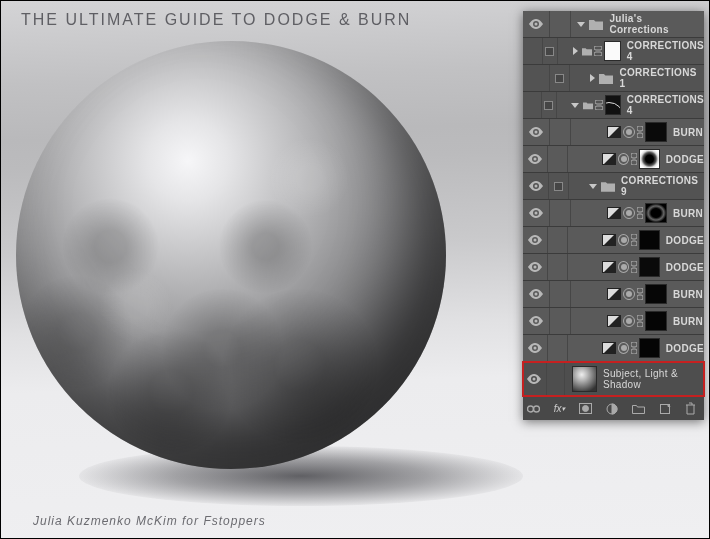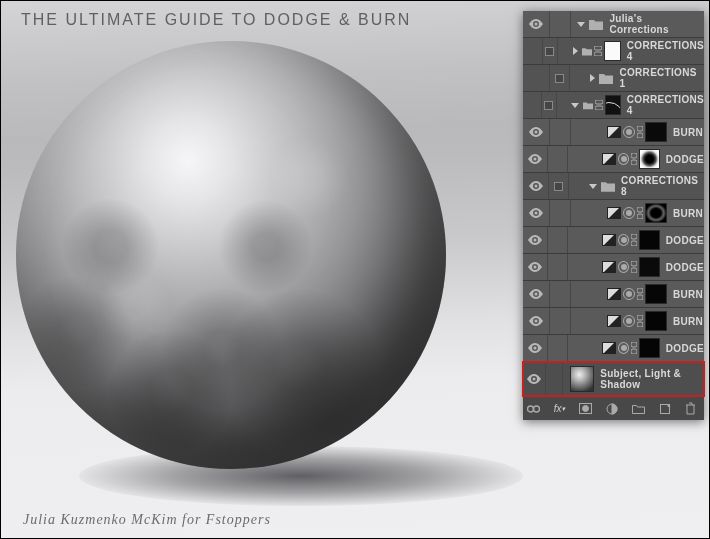--- a/index.html
+++ b/index.html
@@ -1,19 +1,19 @@
 <!DOCTYPE html>
 <html><head>
 <meta charset="utf-8">
 <style>
 *{box-sizing:border-box;margin:0;padding:0}
 body{font-family:"Helvetica Neue",Arial,sans-serif;overflow:hidden}
 .canvas{width:710px;height:539px;position:relative;background:linear-gradient(178deg,#d4d4d6 0%,#c1c1c3 15%,#b9b9bb 25%,#bbbbbd 30%,#c9c9cb 45%,#e1e1e3 60%,#ececee 70%,#efeff1 100%);border:1px solid #000}
 .title{position:absolute;top:10px;left:20px;font-size:16px;letter-spacing:2px;color:#5f5f64;font-weight:300;font-family:"Century Gothic","Avant Garde",sans-serif}
-.credit{position:absolute;bottom:10px;left:22px;font-size:14px;color:#6b6b70;font-style:italic;font-family:Liberation Serif, serif;letter-spacing:1px}
+.credit{position:absolute;bottom:10px;left:32px;font-size:12px;color:#6b6b70;font-style:italic;font-family:Liberation Sans, sans-serif;letter-spacing:1px}
 .sphere-wrap{position:absolute;top:40px;left:15px;width:440px;height:480px}
 .shadow{position:absolute;bottom:15px;left:100px;width:370px;height:60px;background:radial-gradient(ellipse at center,rgba(20,20,25,.65) 0%,rgba(20,20,25,.35) 40%,rgba(20,20,25,0) 75%);border-radius:50%;transform:scaleX(1.2)}
 .sphere{position:absolute;top:0;left:0;width:430px;height:428px;border-radius:50%;background:
  radial-gradient(circle at 40% 28%,#f6f6f8 0%,#e5e5e7 10%,#c9c9cb 22%,#a9a9ab 36%,#8a8a8c 50%,#6b6b6d 65%,#4c4c4e 80%,#343436 95%);
  box-shadow:inset -30px -50px 70px rgba(0,0,0,.5),inset 6px -6px 30px rgba(255,255,255,.15)}
 .sphere::after{content:"";position:absolute;inset:0;border-radius:50%;background:
  radial-gradient(circle at 28% 62%,rgba(255,255,255,.10) 3%,transparent 9%),
  radial-gradient(circle at 58% 48%,rgba(0,0,0,.20) 4%,transparent 14%),
  radial-gradient(circle at 48% 72%,rgba(0,0,0,.20) 5%,transparent 16%),
  radial-gradient(circle at 36% 82%,rgba(0,0,0,.20) 5%,transparent 14%),
@@ -188,21 +188,21 @@
           </svg>
         </span>
       <span class="extra">
           <span class="chk"></span>
         </span>
       <span class="indent i2"></span>
       <span class="arrow down"></span>
       <svg class="folder" width="15" height="11" viewBox="0 0 15 11">
           <path d="M0 1h5l1.5 1.5H15V11H0z"></path>
         </svg>
-      <span class="name">CORRECTIONS 8</span>
+      <span class="name">CORRECTIONS 9</span>
     </div>
 
     <div class="row">
       <span class="vis">
           <svg class="eye" width="14" height="10" viewBox="0 0 14 10">
             <path d="M7 0C3 0 0 5 0 5s3 5 7 5 7-5 7-5S11 0 7 0zm0 8a3 3 0 110-6 3 3 0 010 6z"></path>
             <circle cx="7" cy="5" r="1.5"></circle>
           </svg>
         </span>
       <span class="extra"></span>
@@ -329,21 +329,21 @@
     <div class="row sel">
       <span class="vis">
           <svg class="eye" width="14" height="10" viewBox="0 0 14 10">
             <path d="M7 0C3 0 0 5 0 5s3 5 7 5 7-5 7-5S11 0 7 0zm0 8a3 3 0 110-6 3 3 0 010 6z"></path>
             <circle cx="7" cy="5" r="1.5"></circle>
           </svg>
         </span>
       <span class="extra"></span>
       <span class="indent i1"></span>
       <span class="thumb sphere-t" style="width:28px;height:26px"></span>
-      <span class="name" style="font-weight:bold">Subject, Light &amp; Shadow</span>
+      <span class="name" style="font-weight:normal">Subject, Light &amp; Shadow</span>
     </div>
 
     <div class="footer">
       <span class="fbtn">
           <svg width="13" height="12" viewBox="0 0 13 12" fill="none" stroke="#aaa" stroke-width="1.4">
             <rect x="0.5" y="3" width="6" height="6" rx="3"></rect>
             <rect x="6.5" y="3" width="6" height="6" rx="3"></rect>
           </svg>
         </span>
       <span class="fbtn" style="font-style:italic;font-size:10px;color:#ccc">fx<span style="font-size:7px">▾</span></span>

